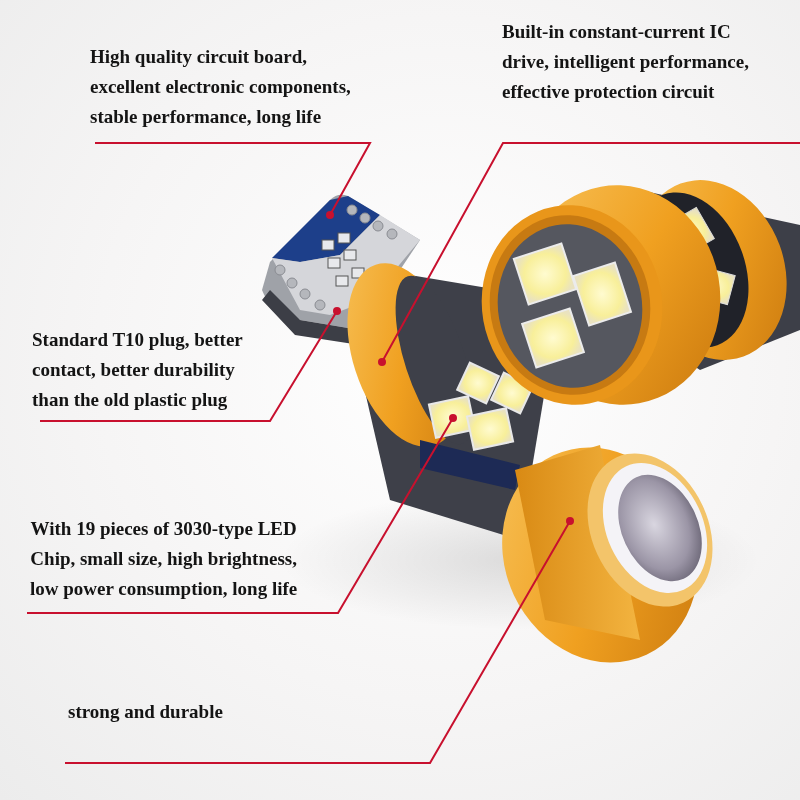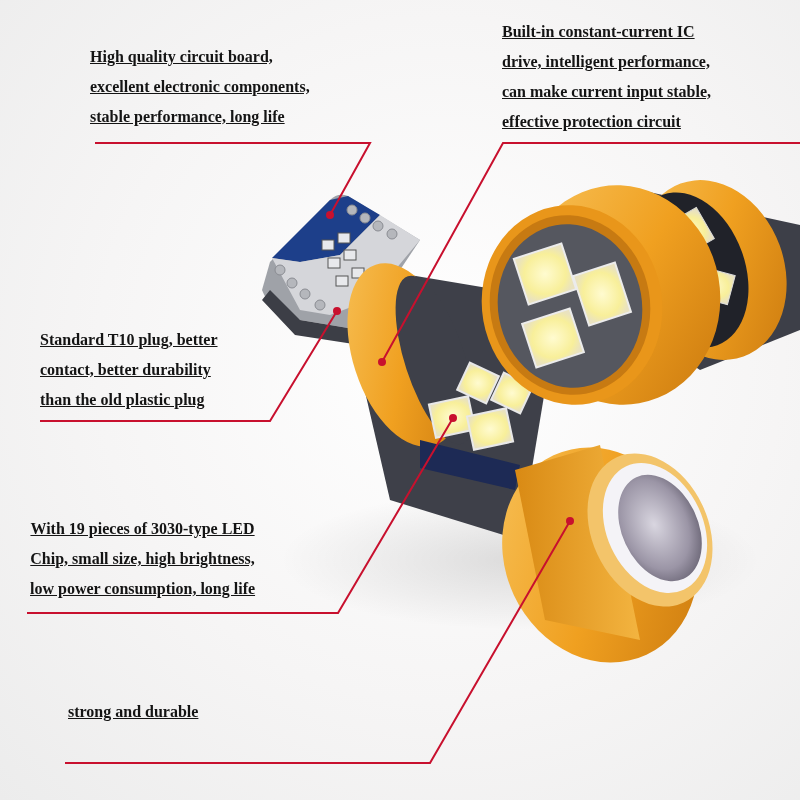--- a/index.html
+++ b/index.html
@@ -1,20 +1,20 @@
 <!DOCTYPE html>
 <html><head>
 <meta charset="utf-8">
 <style>
   html, body { margin:0; padding:0; }
   body { width:800px; height:800px; overflow:hidden; position:relative;
          background: radial-gradient(ellipse at 55% 45%, #ffffff 0%, #f6f5f5 55%, #ececec 100%);
          font-family: "Liberation Serif", "DejaVu Serif", serif; }
   .stage { position:absolute; left:0; top:0; width:800px; height:800px; }
-  .callout-text { position:absolute; font-weight:bold; color:#141414; font-size:16px; line-height:30px; white-space:nowrap;text-decoration:underline; }
+  .callout-text { position:absolute; font-weight:bold; color:#141414; font-size:19px; line-height:30px; white-space:nowrap; }
   .callout-text div { display:block; }
   svg { position:absolute; left:0; top:0; }
 </style>
 </head>
 <body>
 
 <div class="stage">
 
   <svg width="800" height="800" viewBox="0 0 800 800">
     <defs>
@@ -129,25 +129,24 @@
 
   <div class="callout-text" style="left:90px; top:42px;">
     <div>High quality circuit board,</div>
     <div>excellent electronic components,</div>
     <div>stable performance, long life</div>
   </div>
 
   <div class="callout-text" style="left:502px; top:17px;">
     <div>Built-in constant-current IC</div>
     <div>drive, intelligent performance,</div>
-    <div>can make current input stable,</div>
     <div>effective protection circuit</div>
   </div>
 
-  <div class="callout-text" style="left:40px; top:325px;">
+  <div class="callout-text" style="left:32px; top:325px;">
     <div>Standard T10 plug, better</div>
     <div>contact, better durability</div>
     <div>than the old plastic plug</div>
   </div>
 
   <div class="callout-text" style="left:30px; top:514px;text-align:center;">
     <div>With 19 pieces of 3030-type LED</div>
     <div>Chip, small size, high brightness,</div>
     <div>low power consumption, long life</div>
   </div>

